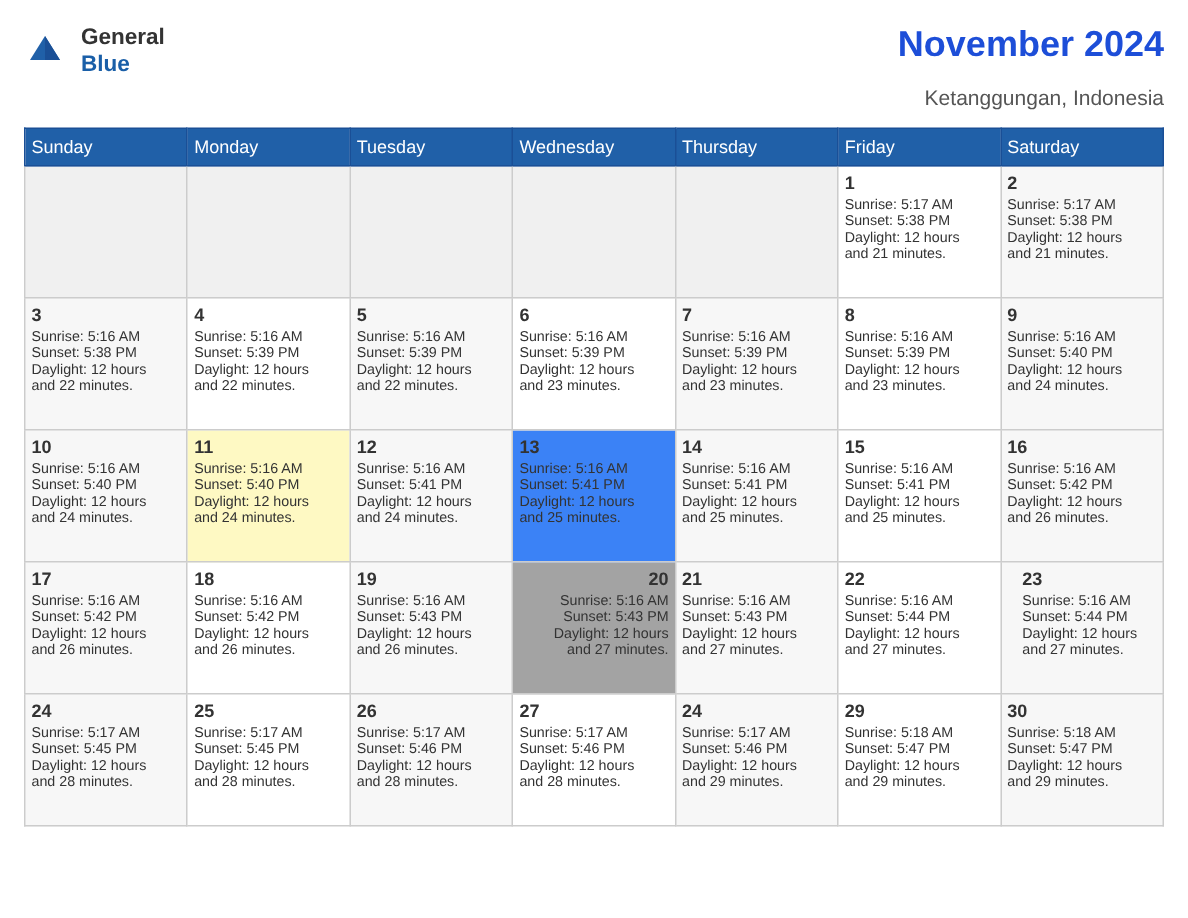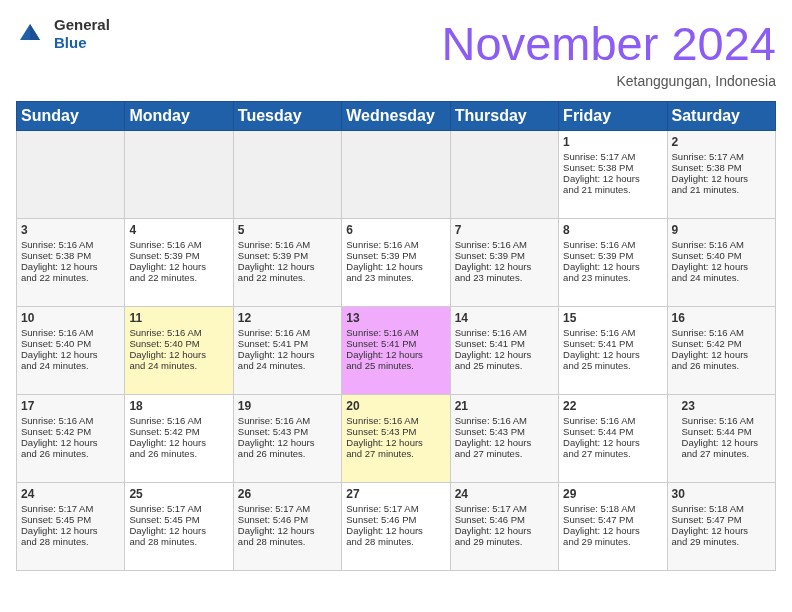--- a/index.html
+++ b/index.html
@@ -29,39 +29,39 @@
     .logo-text .general { color: #333; }
     .logo-text .blue { color: #1a5fa8; }
     .logo-icon {
       width: 28px;
       height: 28px;
     }
     .title-block {
       text-align: right;
     }
     .month-title {
-      font-size: 47px;
-      font-weight: normal;
-      color: #8b5cf6;
+      font-size: 24px;
+      font-weight: bold;
+      color: #1d4ed8;
     }
     .location {
       font-size: 14px;
       color: #555;
-      margin-top: 2px;
+      margin-top: 13px;
     }
     table {
       width: 100%;
       border-collapse: collapse;
       table-layout: fixed;
     }
     thead th {
       background-color: #2060a8;
       color: #fff;
-      font-size: 16px;
-      font-weight: bold;
+      font-size: 12px;
+      font-weight: normal;
       padding: 5px 4px;
       text-align: left;
       border: 1px solid #1a4f96;
     }
     td {
       border: 1px solid #ccc;
       vertical-align: top;
       padding: 4px 4px;
       font-size: 9.5px;
       color: #333;
@@ -205,21 +205,21 @@
           <div>Daylight: 12 hours</div>
           <div>and 24 minutes.</div>
         </td>
         <td style="background: rgb(247, 247, 247);">
           <span class="day-num">12</span>
           <div>Sunrise: 5:16 AM</div>
           <div>Sunset: 5:41 PM</div>
           <div>Daylight: 12 hours</div>
           <div>and 24 minutes.</div>
         </td>
-        <td style="background: #f0abfc;">
+        <td style="background: #3b82f6;">
           <span class="day-num">13</span>
           <div>Sunrise: 5:16 AM</div>
           <div>Sunset: 5:41 PM</div>
           <div>Daylight: 12 hours</div>
           <div>and 25 minutes.</div>
         </td>
         <td style="background: rgb(247, 247, 247);">
           <span class="day-num">14</span>
           <div>Sunrise: 5:16 AM</div>
           <div>Sunset: 5:41 PM</div>
@@ -256,21 +256,21 @@
           <div>Daylight: 12 hours</div>
           <div>and 26 minutes.</div>
         </td>
         <td style="background: rgb(247, 247, 247);">
           <span class="day-num">19</span>
           <div>Sunrise: 5:16 AM</div>
           <div>Sunset: 5:43 PM</div>
           <div>Daylight: 12 hours</div>
           <div>and 26 minutes.</div>
         </td>
-        <td style="background: #fef9c3;">
+        <td style="background: #a3a3a3; text-align: right;">
           <span class="day-num">20</span>
           <div>Sunrise: 5:16 AM</div>
           <div>Sunset: 5:43 PM</div>
           <div>Daylight: 12 hours</div>
           <div>and 27 minutes.</div>
         </td>
         <td style="background: rgb(247, 247, 247);">
           <span class="day-num">21</span>
           <div>Sunrise: 5:16 AM</div>
           <div>Sunset: 5:43 PM</div>

